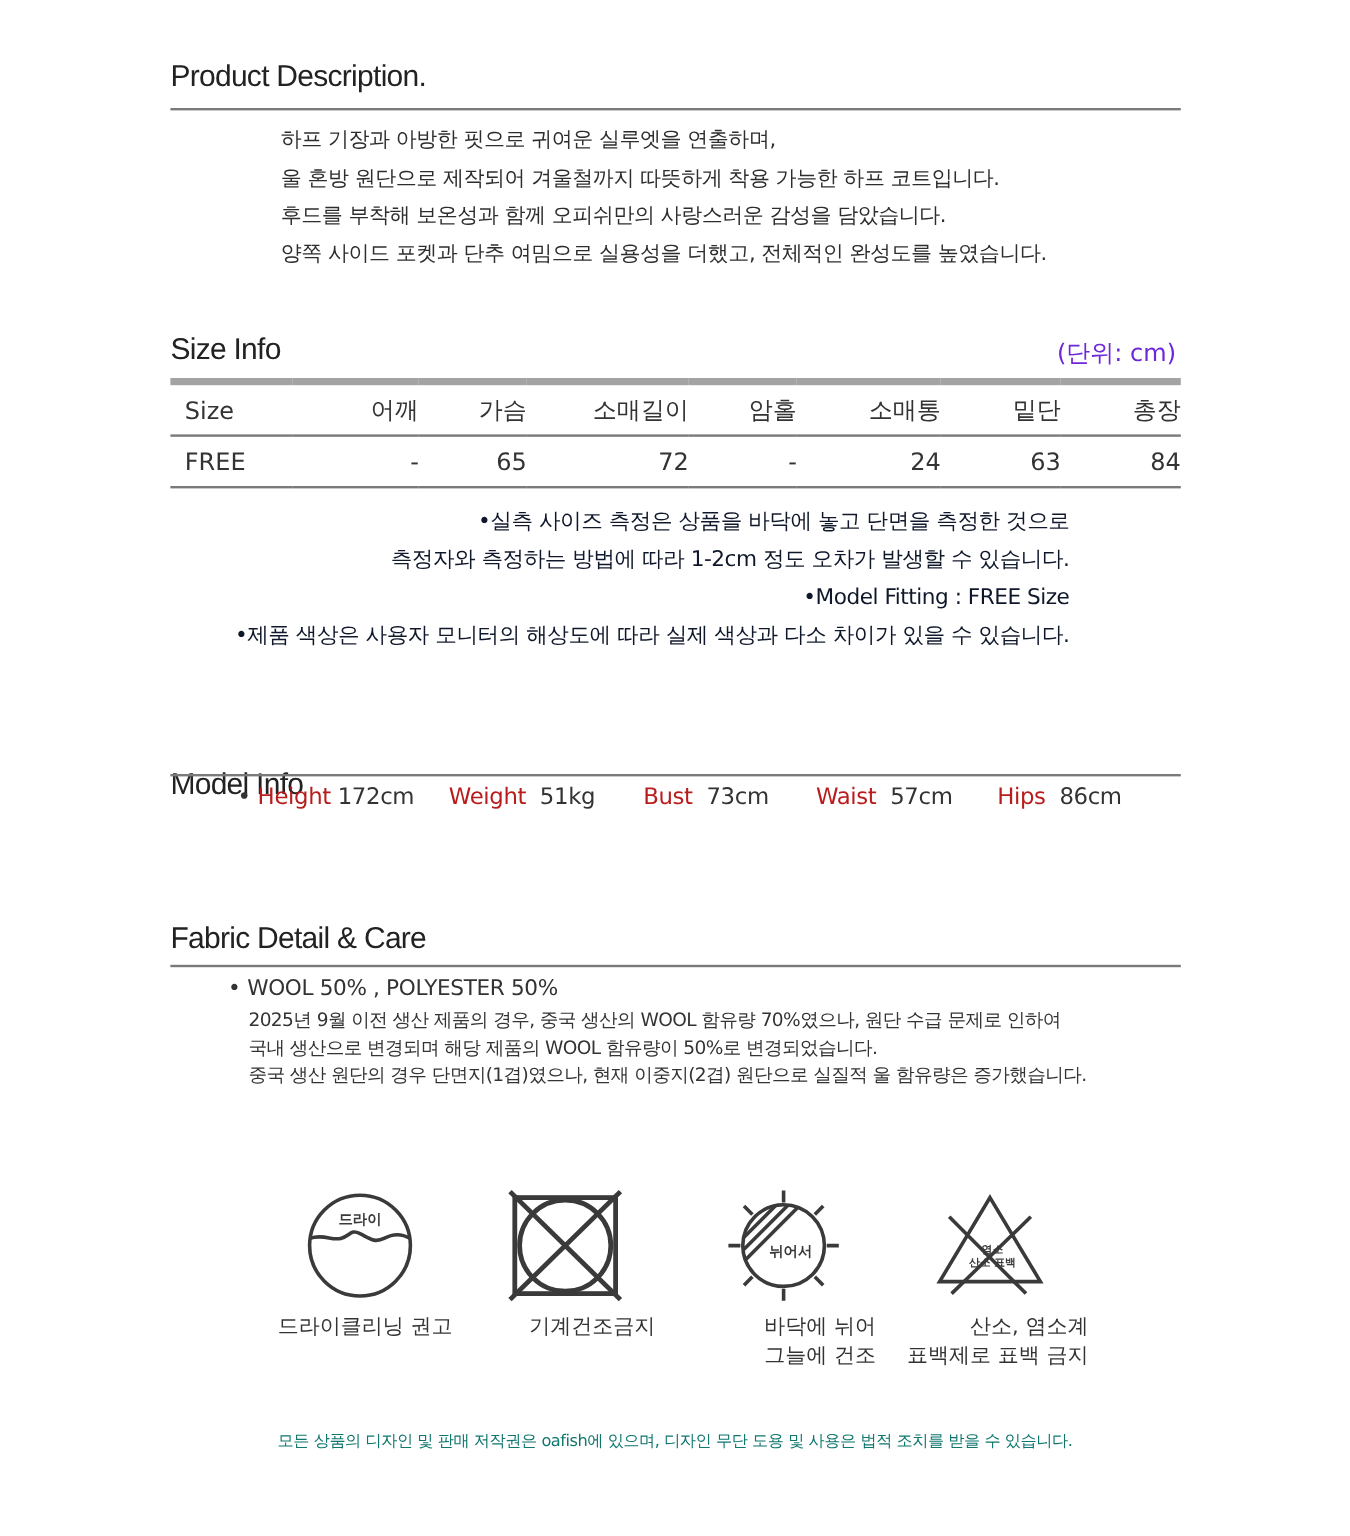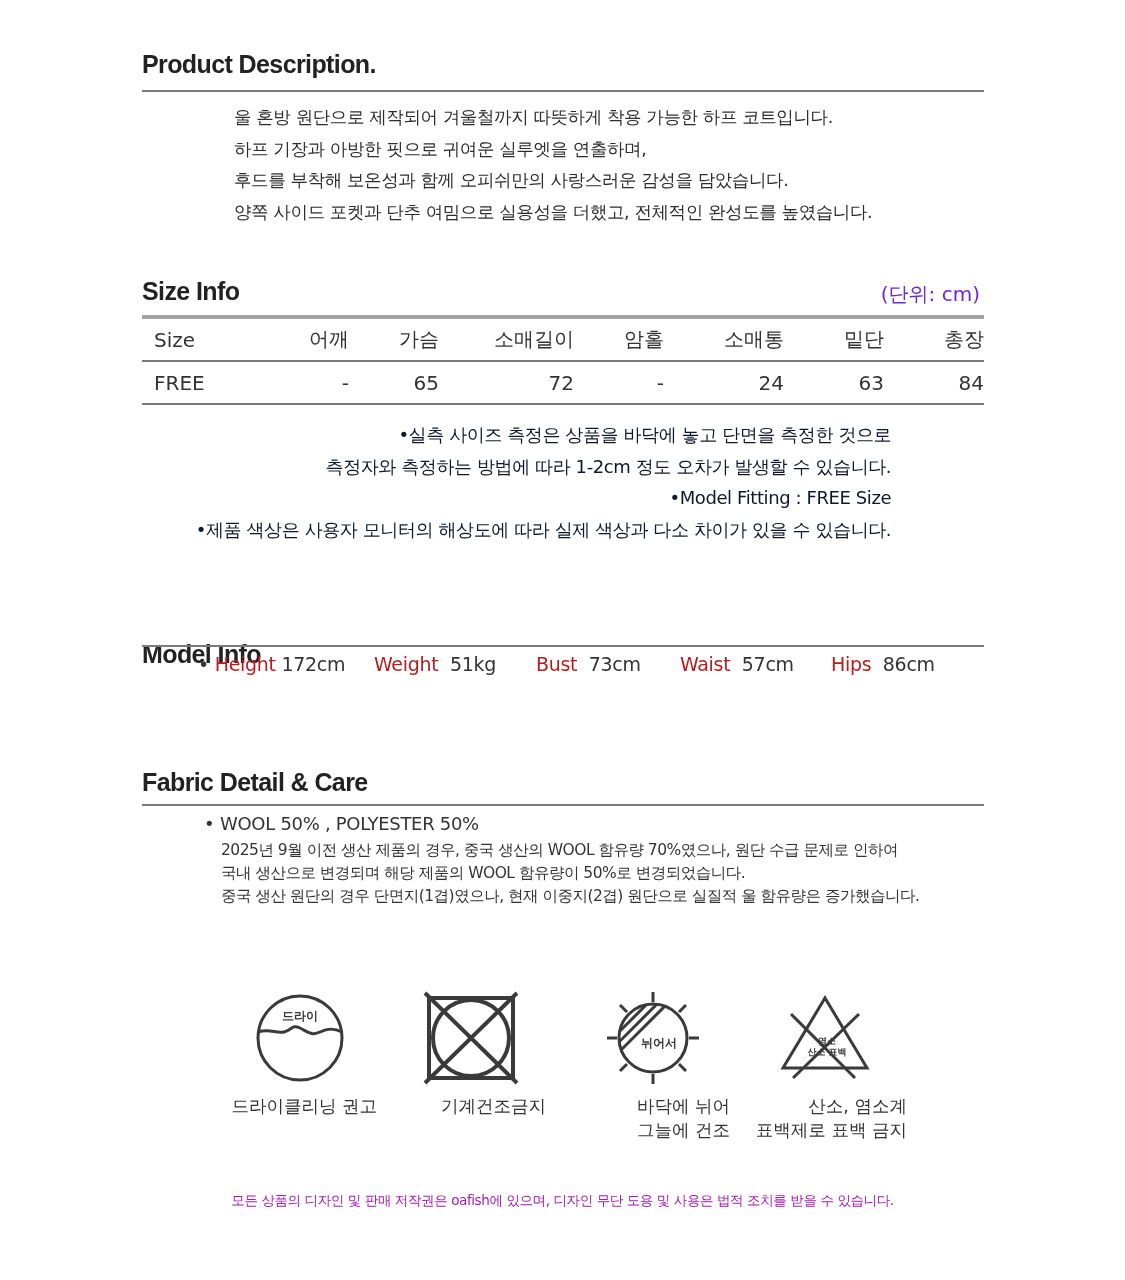--- a/index.html
+++ b/index.html
@@ -1,50 +1,50 @@
 <!DOCTYPE html>
 <html><head>
 <meta charset="utf-8">
 <style>
   html, body { margin:0; padding:0; background:#ffffff; }
   body { width:1125px; height:1280px; position:relative; overflow:hidden;
          font-family:"DejaVu Sans", "Liberation Sans", sans-serif; color:#2a2a2a; }
-  .h2 { position:absolute; left:142px; font-size:25px; font-weight:bold; color:#222;
+  .h2 { position:absolute; left:142px; font-size:25px; font-weight:normal; color:#222;
         letter-spacing:-0.6px; font-family:"Liberation Sans", sans-serif; }
   .rule { position:absolute; left:142px; width:842px; height:2px; background:#7a7a7a; }
   .desc { position:absolute; left:234px; top:102px; font-size:17.5px; line-height:31.5px; color:#2d2d2d; letter-spacing:-0.4px; }
   .desc div { white-space:nowrap; }
   .unit { position:absolute; right:145px; top:281px; font-size:20px; color:#6d28d9; }
   table.size { position:absolute; left:142px; top:315px; width:842px; border-collapse:collapse;
                font-size:20px; color:#333; }
   table.size td { height:41px; padding:0; text-align:right; border-bottom:2px solid #7a7a7a; }
-  table.size tr:first-child td { border-top:4px solid #a3a3a3; }
+  table.size tr:first-child td { border-top:6px solid #a3a3a3; }
   table.size td:first-child { text-align:left; padding-left:12px; }
   .notes { position:absolute; left:190px; top:419px; font-size:18px; line-height:31.5px; color:#0f172a; letter-spacing:-0.4px;text-align:right; }
   .notes div { white-space:nowrap; }
   .bullet { display:inline-block; width:16px; }
   .indent { padding-left:16px; }
   .model { position:absolute; left:198px; top:653px; font-size:19px; color:#333; white-space:nowrap; letter-spacing:-0.3px; }
   .model .m { position:absolute; top:0; }
   .model b { font-weight:normal; color:#b91c1c; }
-  .fabric { position:absolute; left:204px; top:813px; font-size:18px; color:#333; letter-spacing:-0.3px; }
+  .fabric { position:absolute; left:190px; top:813px; font-size:18px; color:#333; letter-spacing:-0.3px; }
   .fabric .sub { font-size:15.5px; line-height:23px; padding-left:17px; margin-top:5px; letter-spacing:-0.5px; }
   .fabric .sub div { white-space:nowrap; }
   .care { position:absolute; top:990px; text-align:right; font-size:17.5px; line-height:24px; color:#333; }
   .care svg { display:block; margin:0 auto 8px; }
-  .footer { position:absolute; left:0; width:1125px; top:1192px; text-align:center; font-size:13.5px; color:#a21caf; letter-spacing:-0.4px; }
+  .footer { position:absolute; left:0; width:1125px; top:1192px; text-align:center; font-size:13.5px; color:#0f766e; letter-spacing:-0.4px; }
 </style>
 </head>
 <body>
 
 <div class="h2" style="top:50px;">Product Description.</div>
 <div class="rule" style="top:90px;"></div>
 <div class="desc">
+  <div>하프 기장과 아방한 핏으로 귀여운 실루엣을 연출하며,</div>
   <div>울 혼방 원단으로 제작되어 겨울철까지 따뜻하게 착용 가능한 하프 코트입니다.</div>
-  <div>하프 기장과 아방한 핏으로 귀여운 실루엣을 연출하며,</div>
   <div>후드를 부착해 보온성과 함께 오피쉬만의 사랑스러운 감성을 담았습니다.</div>
   <div>양쪽 사이드 포켓과 단추 여밈으로 실용성을 더했고, 전체적인 완성도를 높였습니다.</div>
 </div>
 
 <div class="h2" style="top:277px;">Size Info</div>
 <div class="unit">(단위: cm)</div>
 <table class="size">
   <tbody>
       <tr>
     <td style="width:90px;">Size</td>

